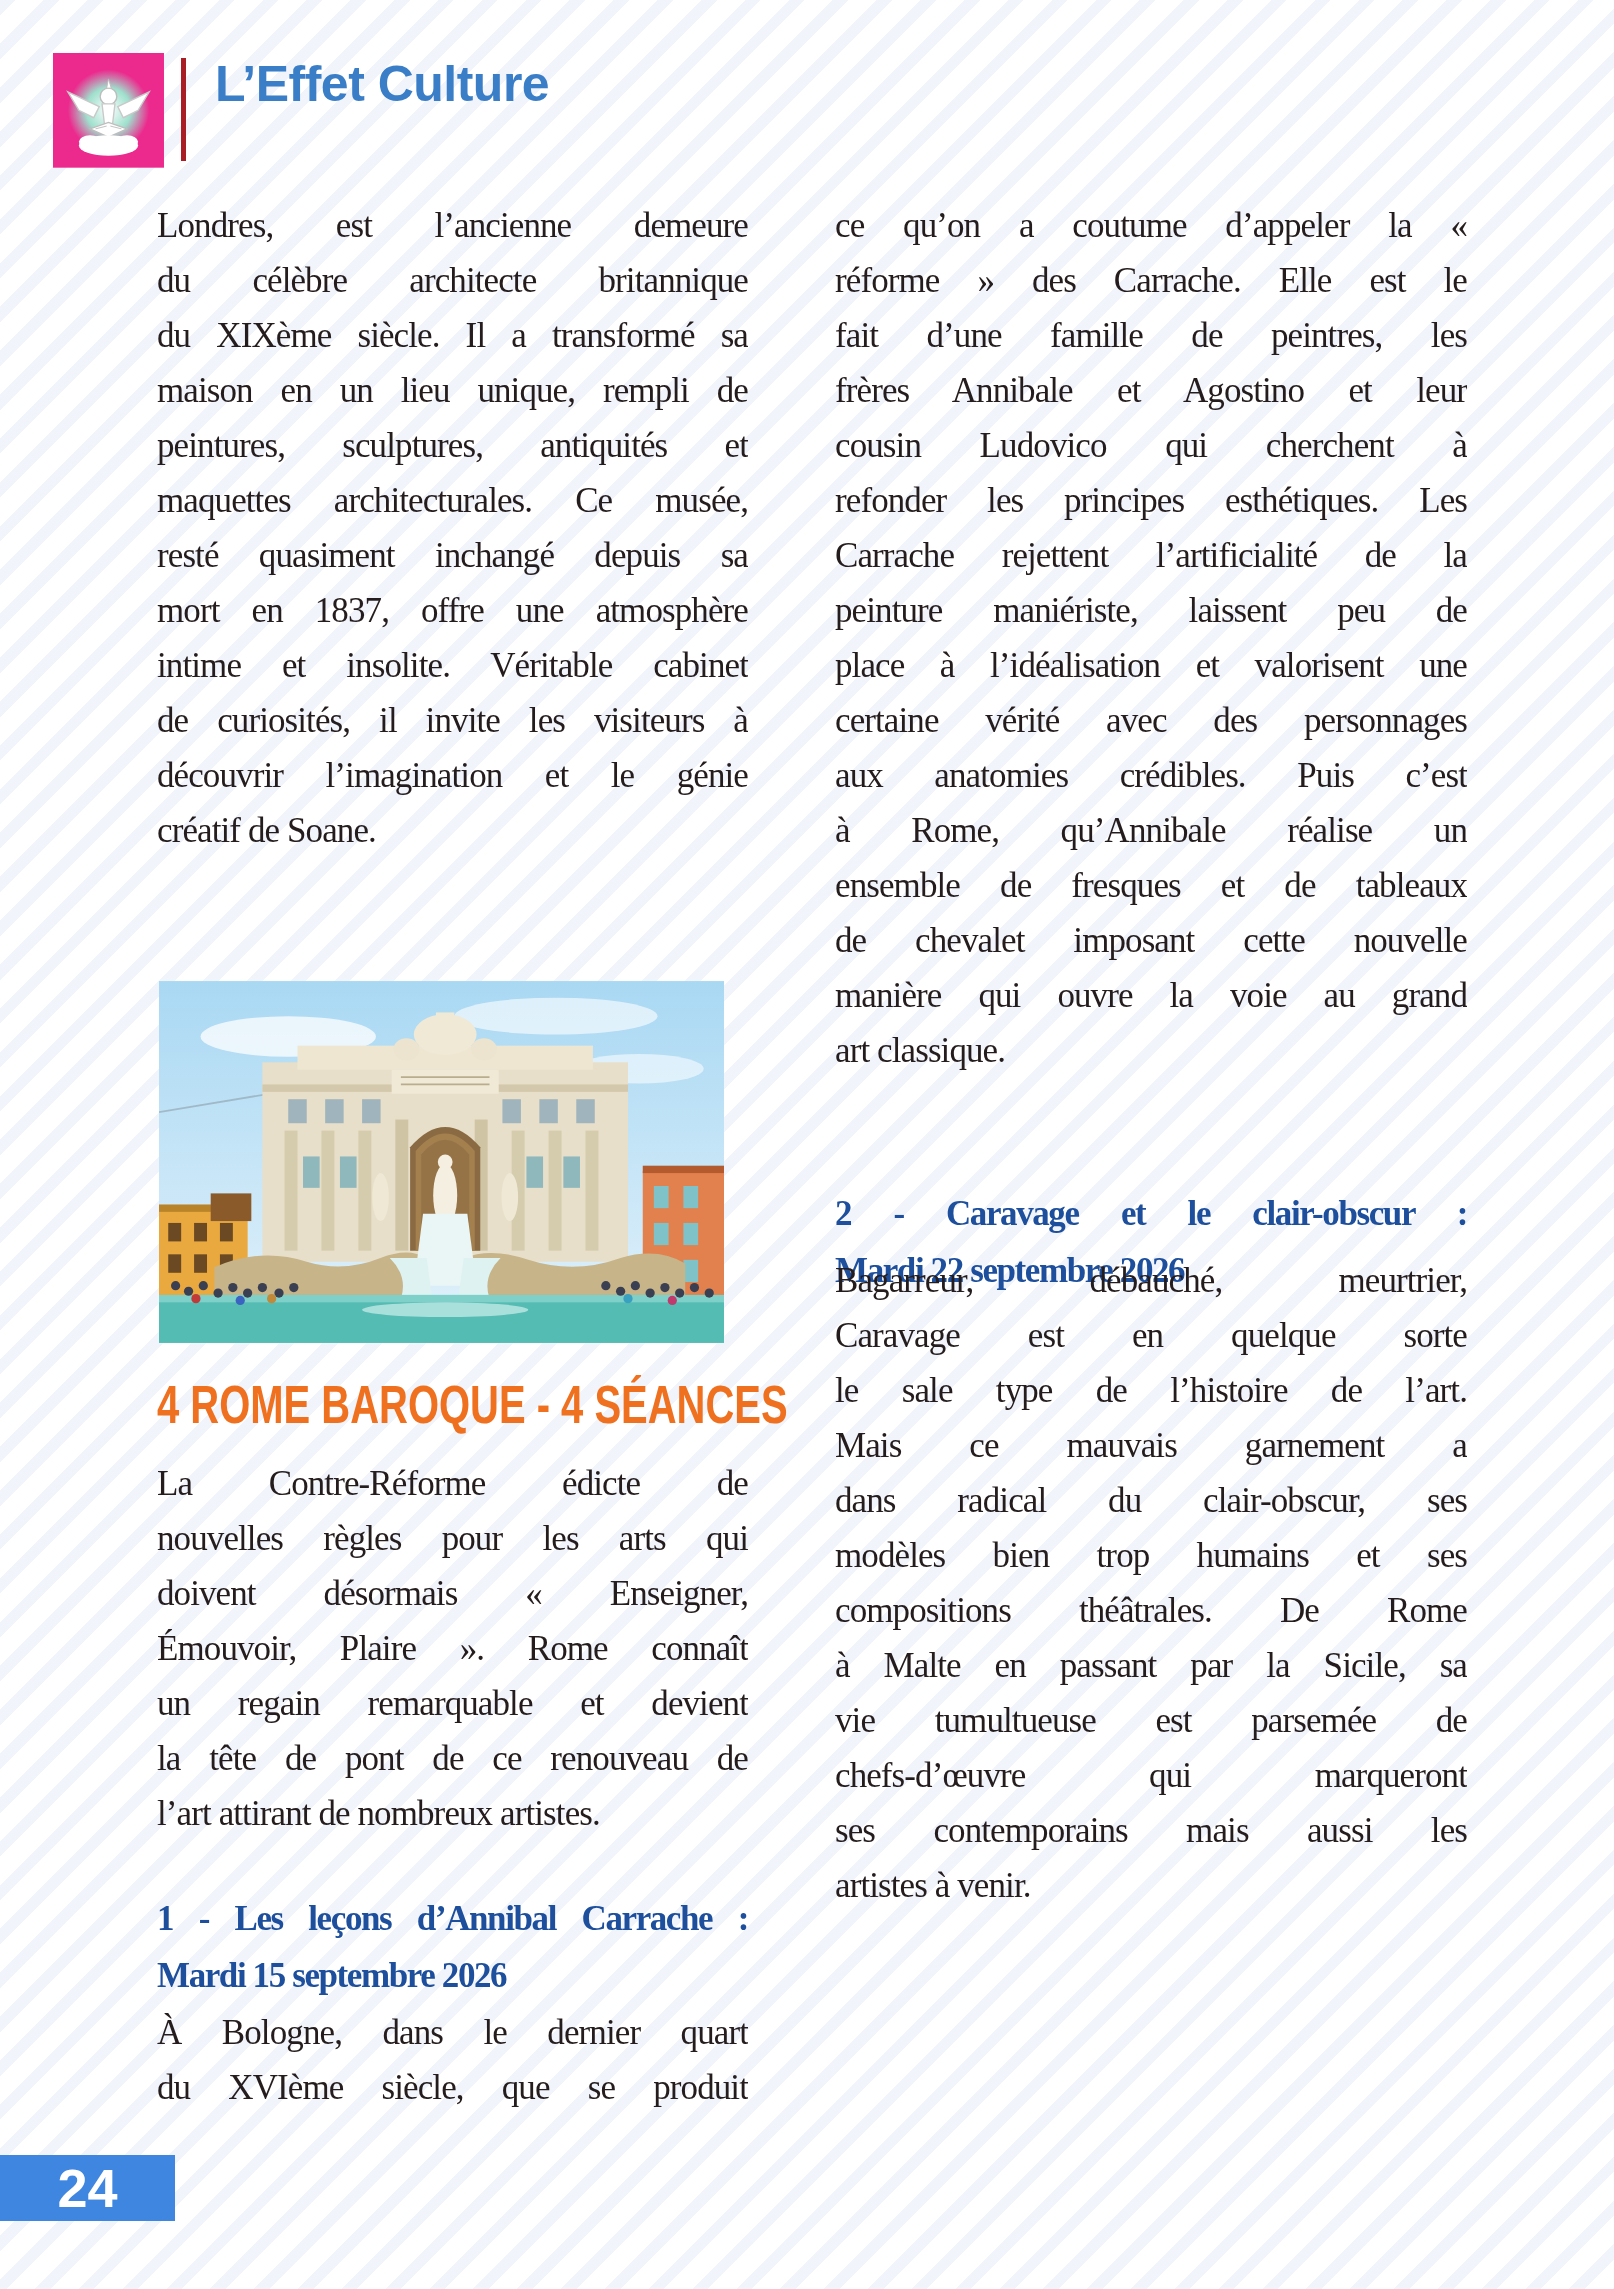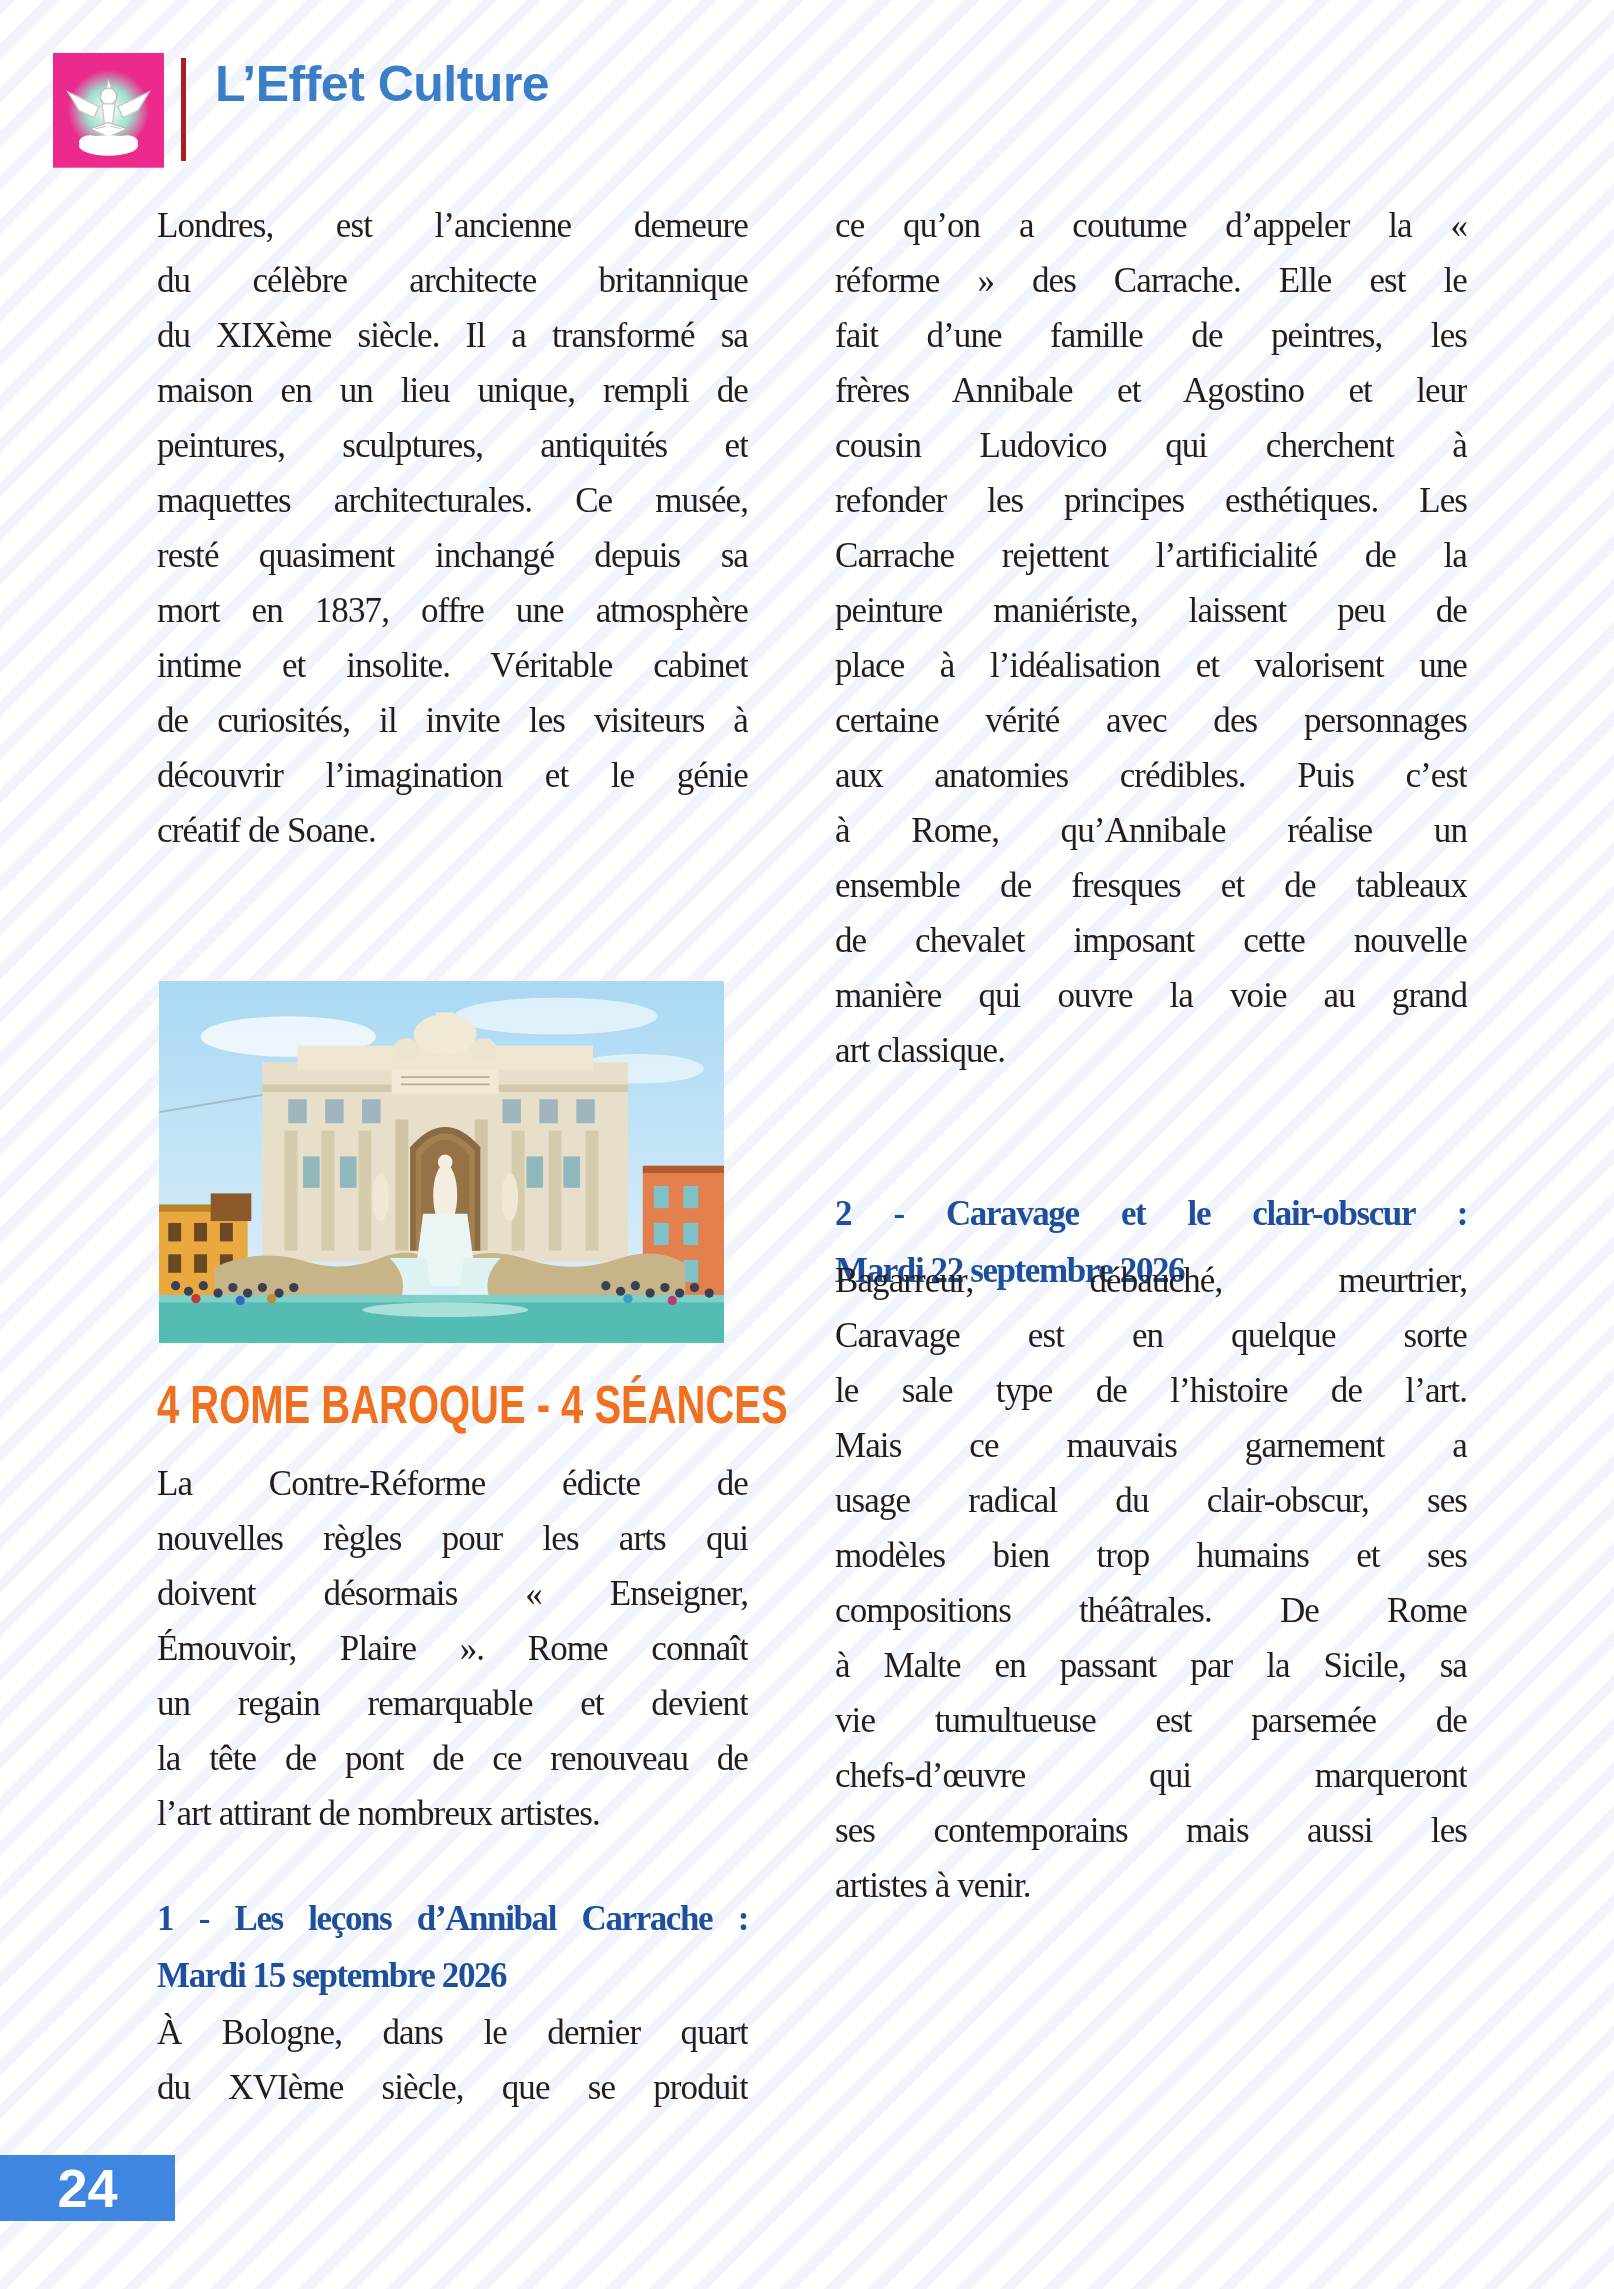--- a/index.html
+++ b/index.html
@@ -262,21 +262,21 @@
     <div class="para event-heading" style="top:1185px">
         <div class="tline">2 - Caravage et le clair-obscur :</div>
         <div class="tline tline-left">Mardi 22 septembre 2026</div>
       </div>
 
     <div class="para" style="top:1253px">
         <div class="tline">Bagarreur, débauché, meurtrier,</div>
         <div class="tline">Caravage est en quelque sorte</div>
         <div class="tline">le sale type de l’histoire de l’art.</div>
         <div class="tline">Mais ce mauvais garnement a</div>
-        <div class="tline">usage radical du clair-obscur, ses</div>
+        <div class="tline">dans radical du clair-obscur, ses</div>
         <div class="tline">modèles bien trop humains et ses</div>
         <div class="tline">compositions théâtrales. De Rome</div>
         <div class="tline">à Malte en passant par la Sicile, sa</div>
         <div class="tline">vie tumultueuse est parsemée de</div>
         <div class="tline">chefs-d’œuvre qui marqueront</div>
         <div class="tline">ses contemporains mais aussi les</div>
         <div class="tline tline-left">artistes à venir.</div>
       </div>
   </section>
 

